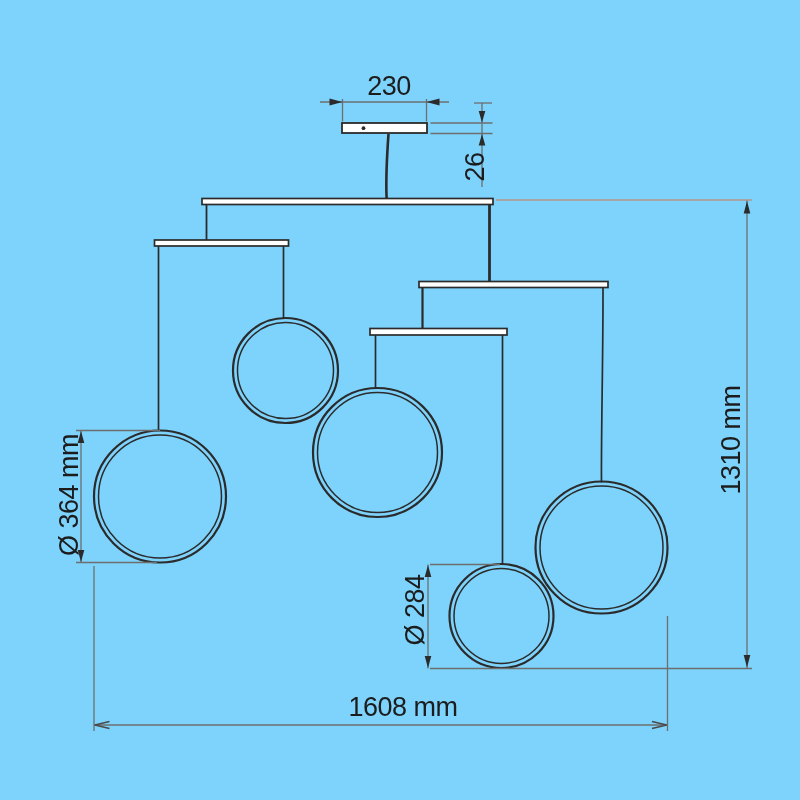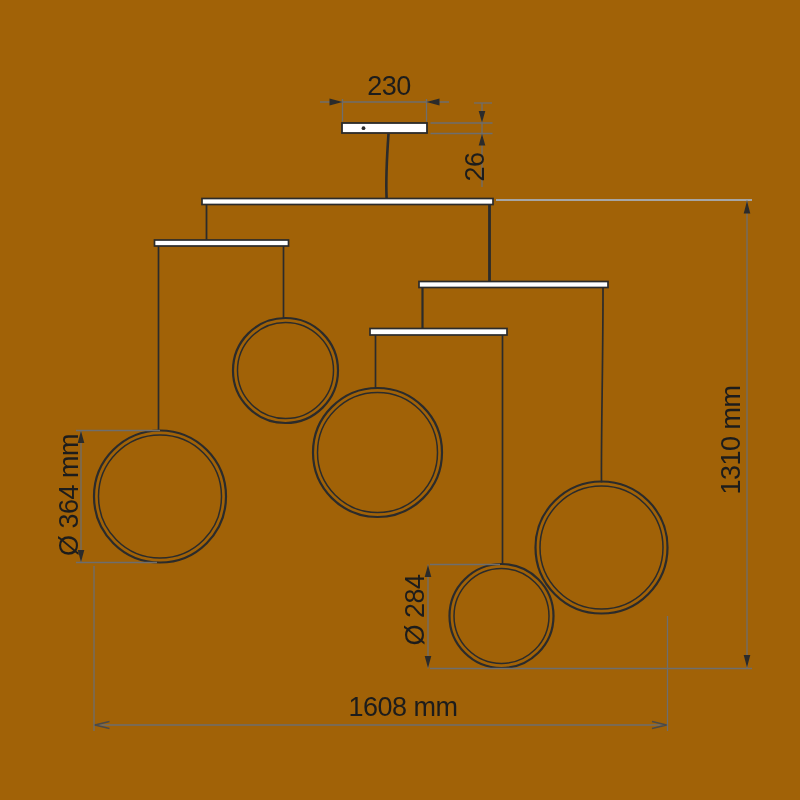--- a/index.html
+++ b/index.html
@@ -4,21 +4,21 @@
 <style>
   html, body {
     margin: 0;
     padding: 0;
     background: #ffffff;
   }
   .canvas {
     position: relative;
     width: 800px;
     height: 800px;
-    background: #a16207;
+    background: #7dd3fc;
     font-family: "Liberation Sans", sans-serif;
   }
   svg { display: block; }
   .dim-text {
     font-family: "Liberation Sans", sans-serif;
     font-size: 27px;
     letter-spacing: -0.5px;
     fill: #1c1c1c;
   }
   .dim-line { stroke: #6e6e6e; stroke-width: 1.3; fill: none; }

